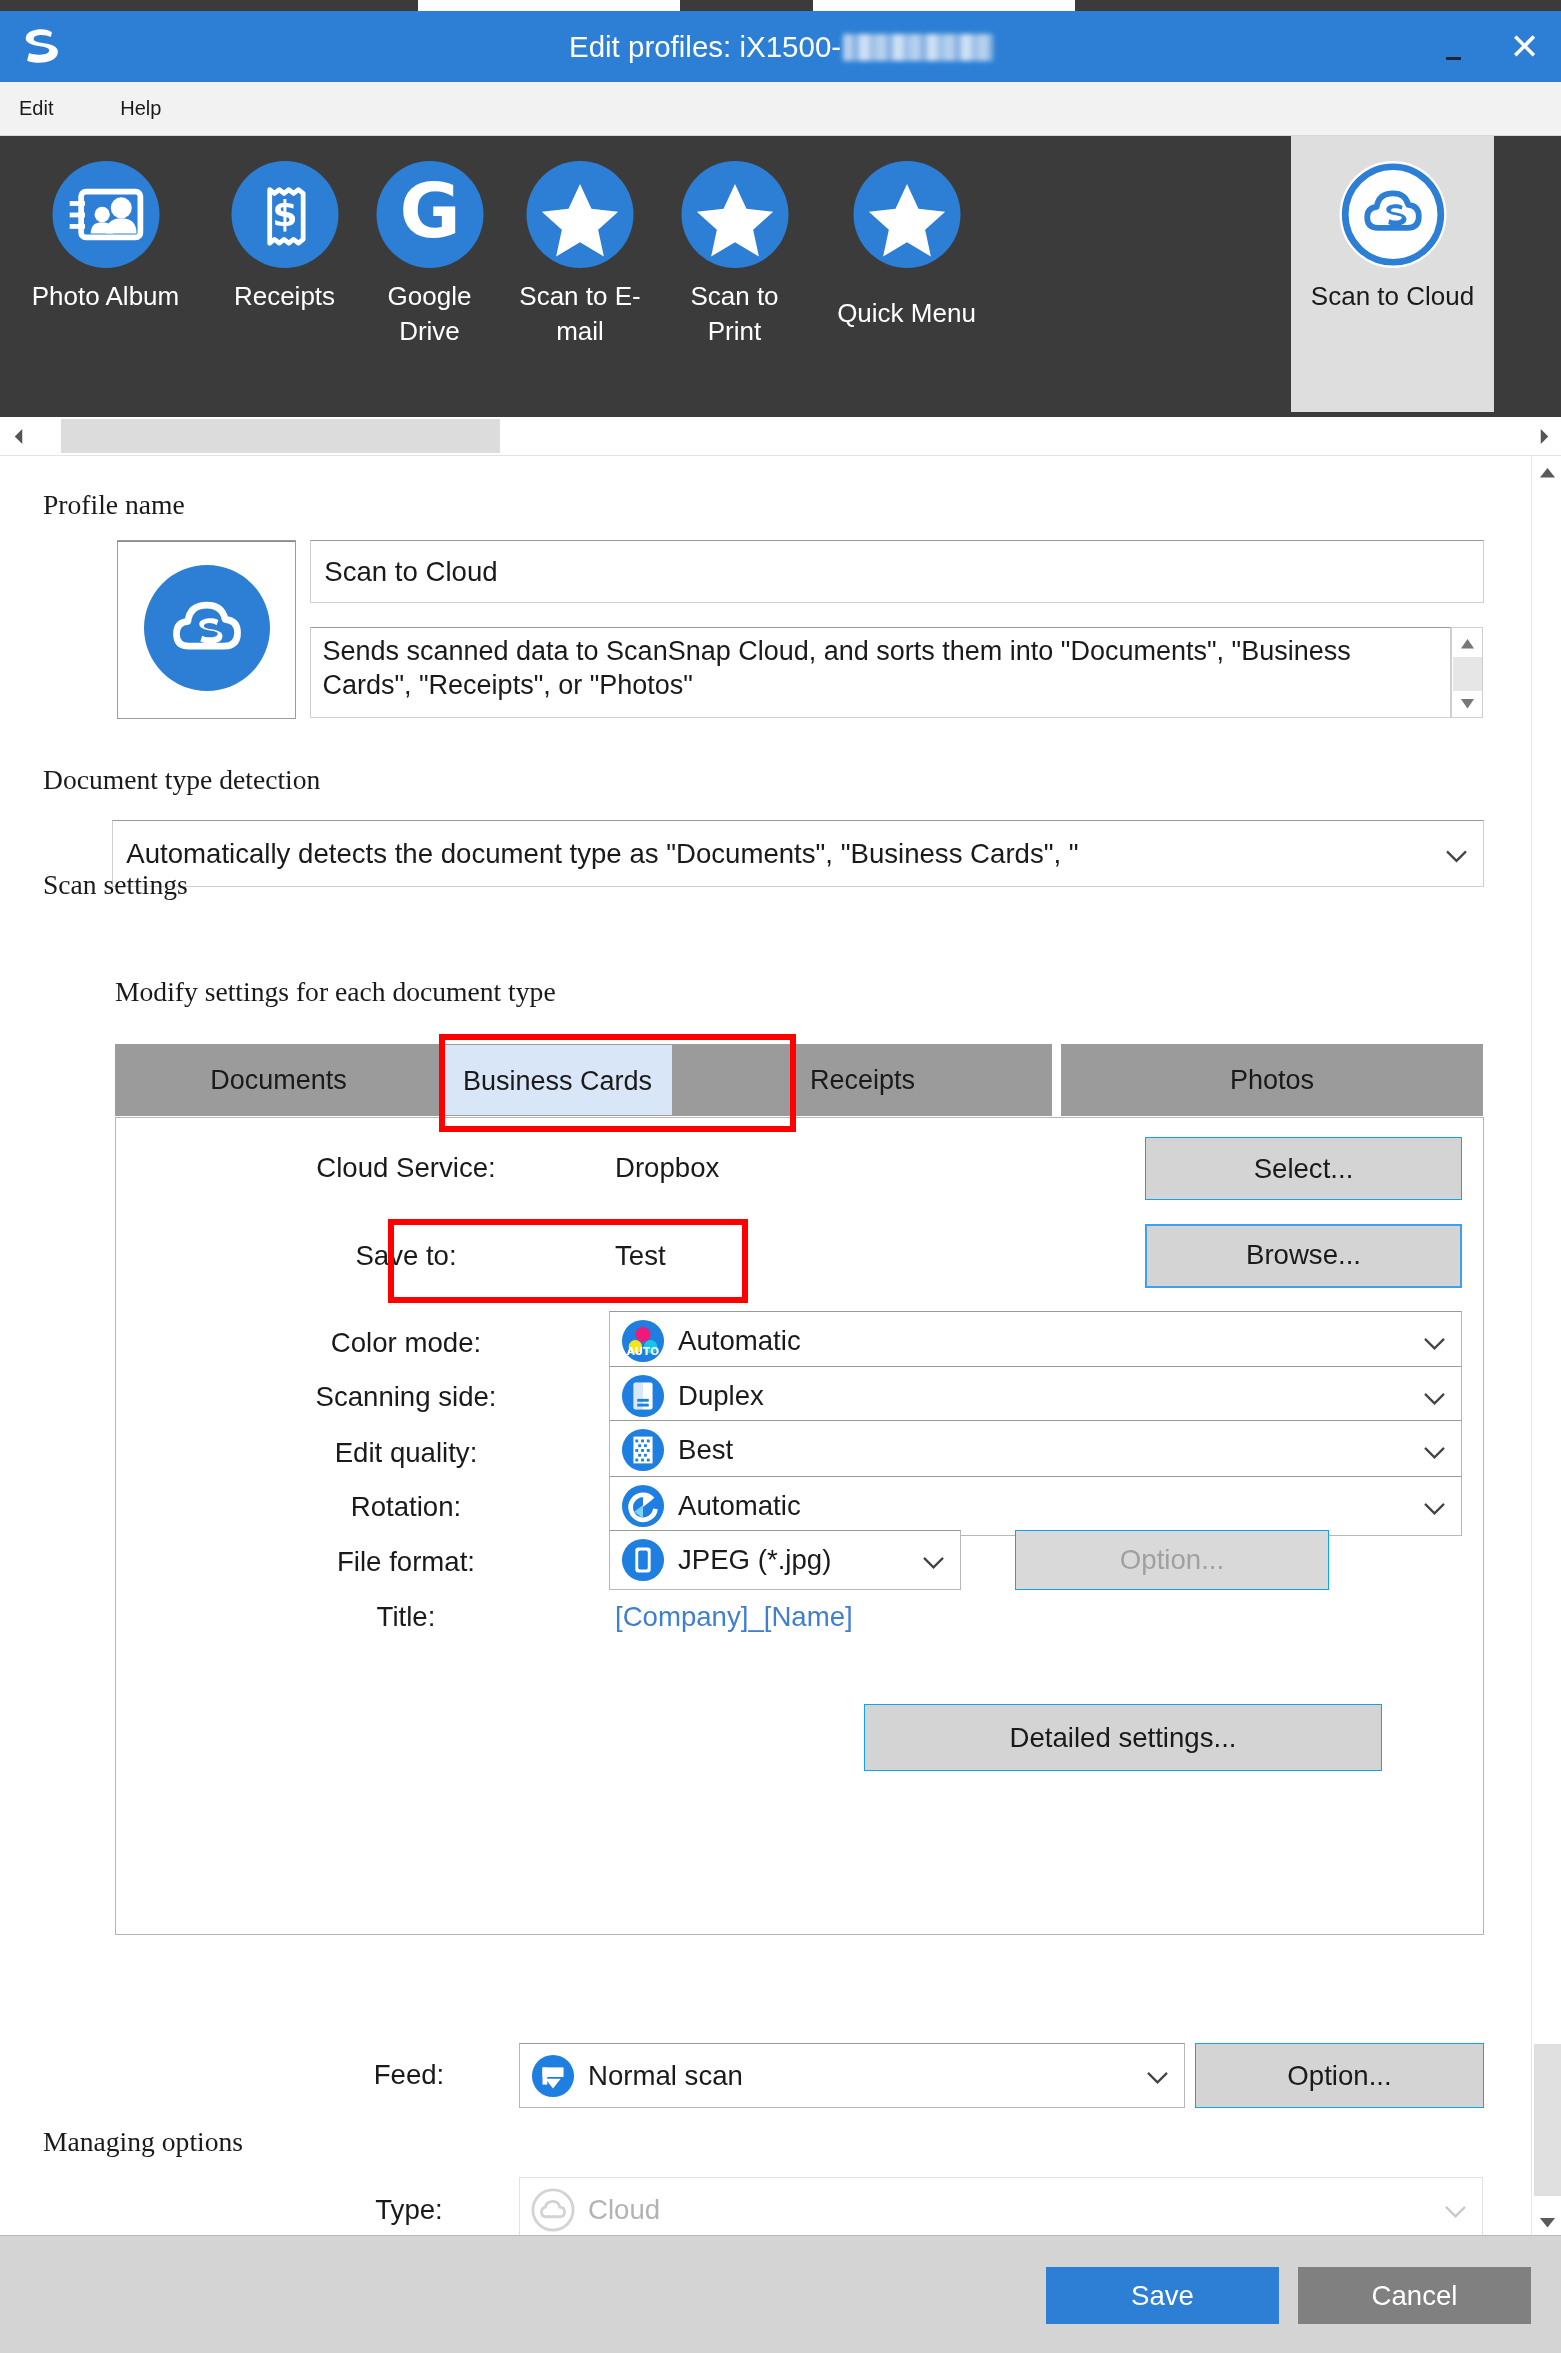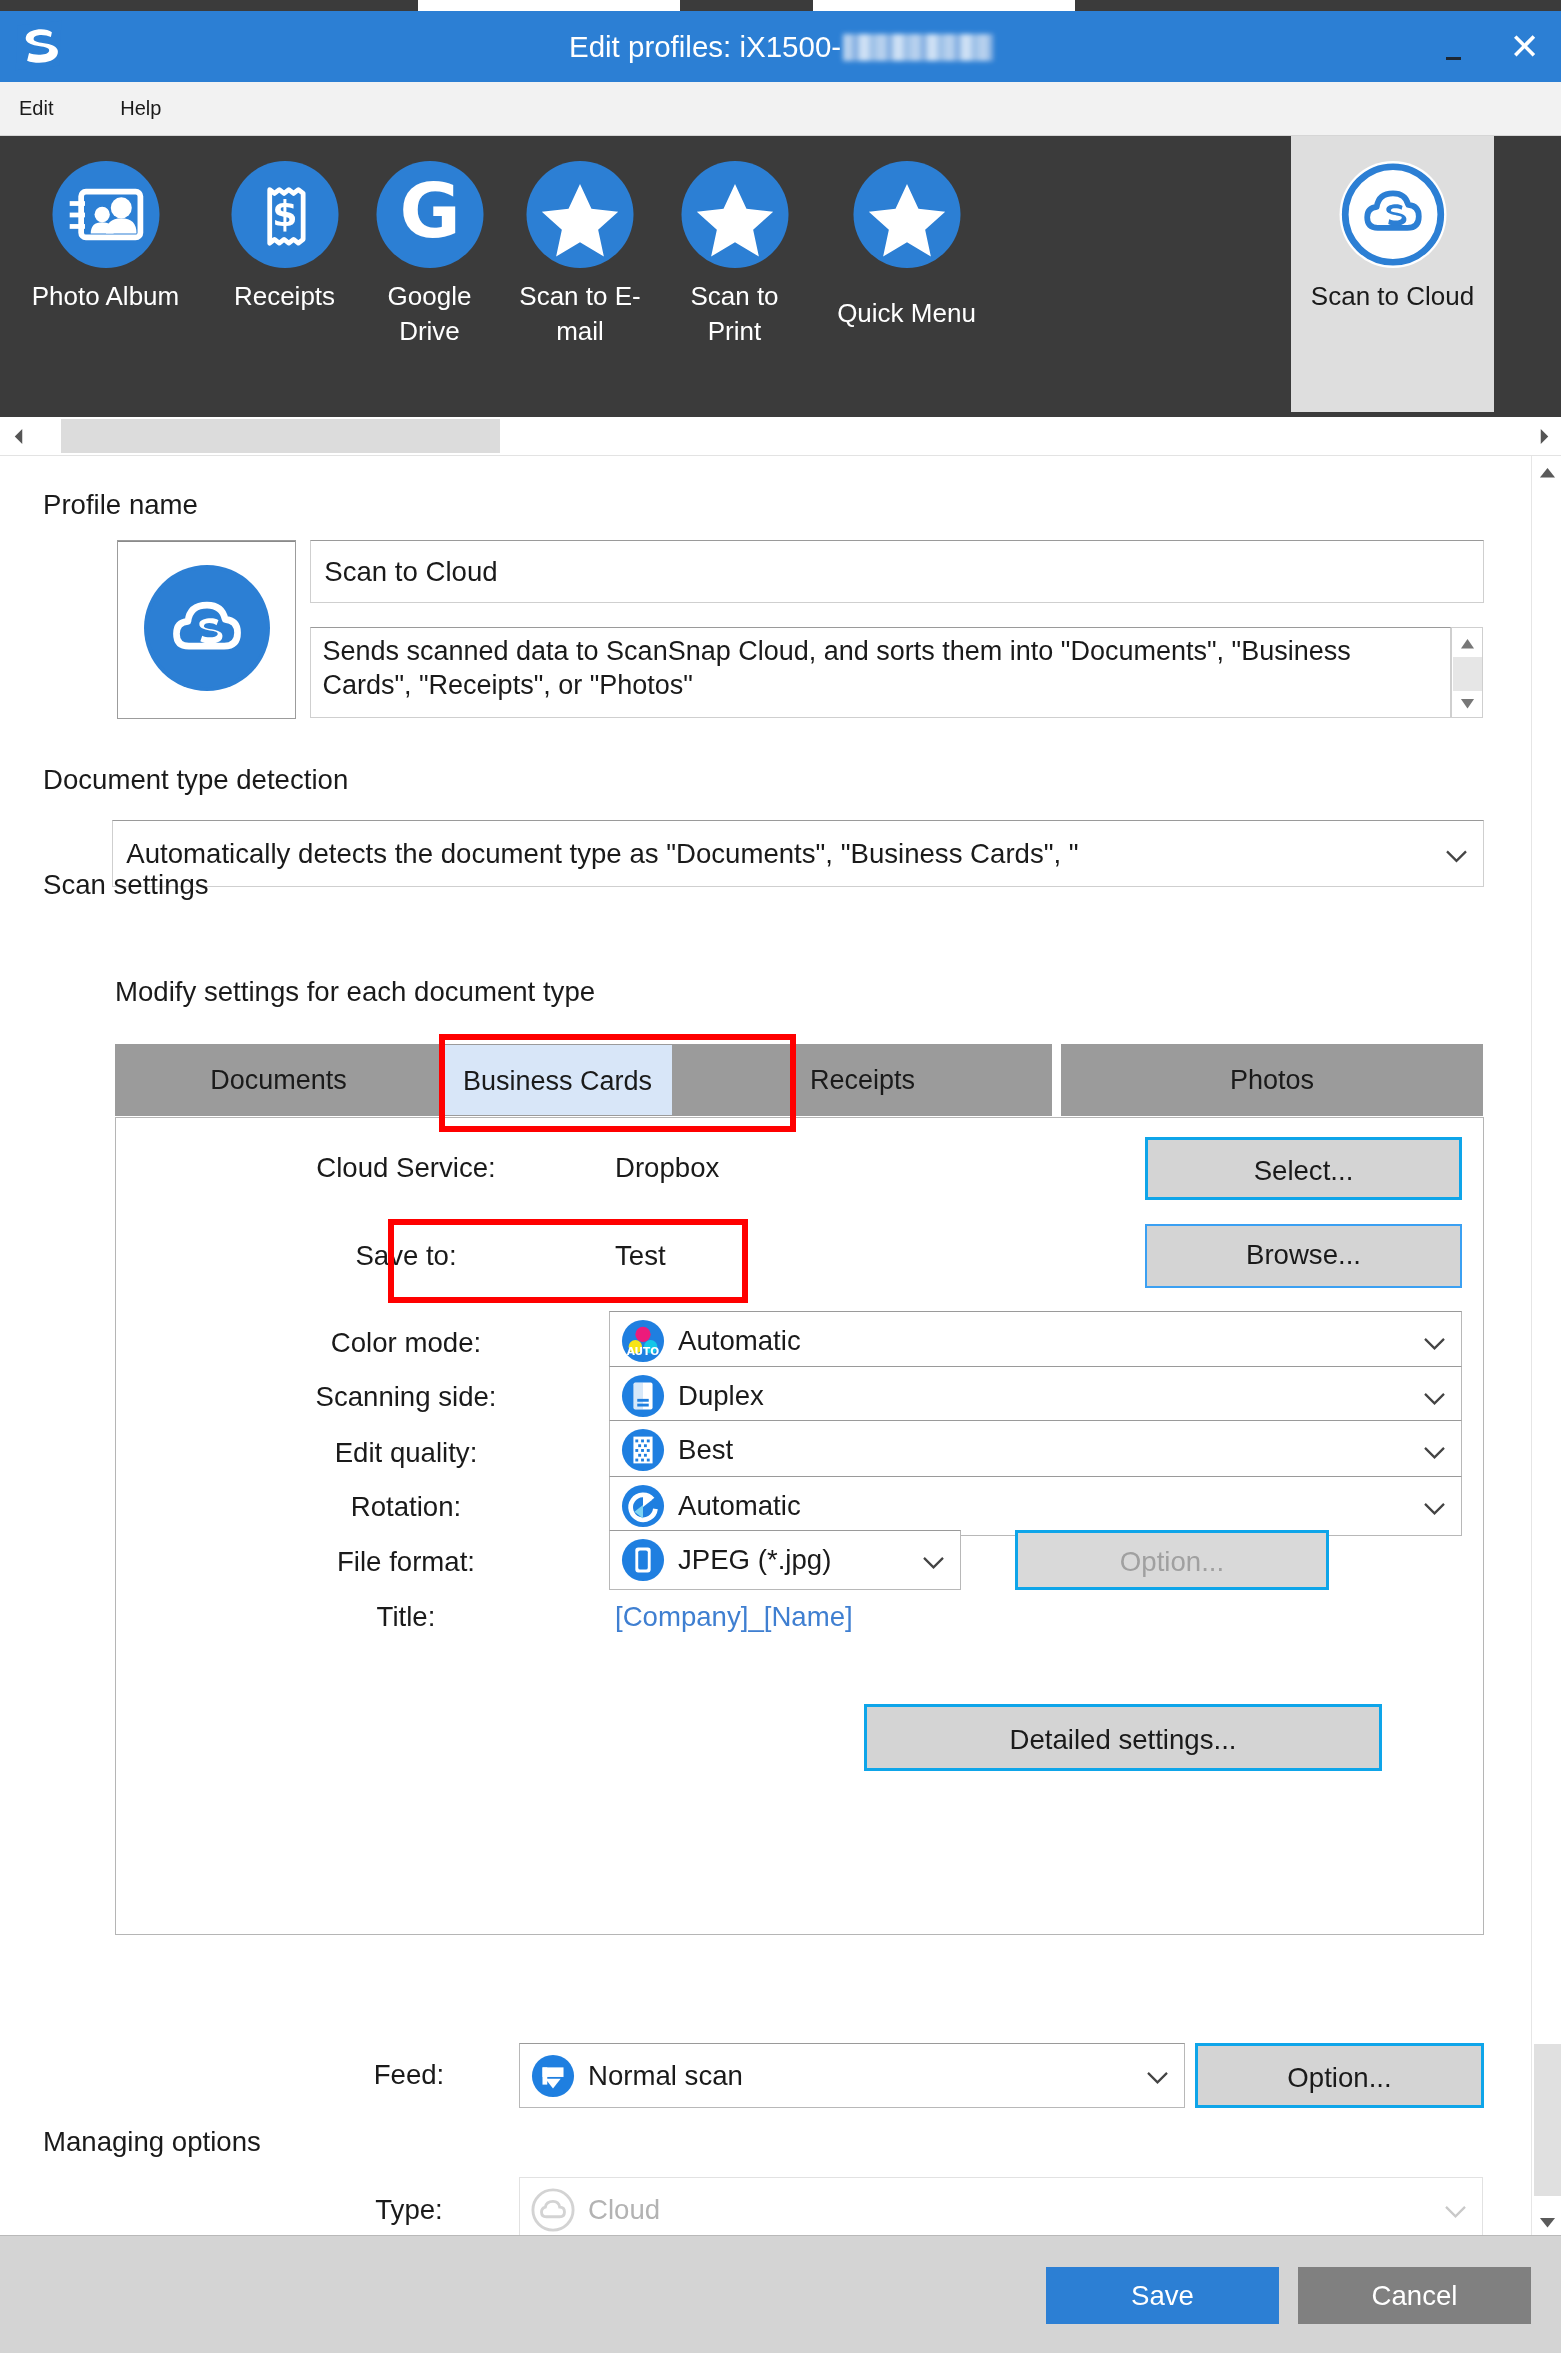--- a/index.html
+++ b/index.html
@@ -62,21 +62,21 @@
   .hs-thumb{position:absolute;left:61px;top:1.9px;width:439px;height:34px;background:#dcdcdc;}
 
   
   .content{position:absolute;left:0;top:456px;width:1531px;height:1780px;background:#ffffff;overflow:hidden;}
   .vscroll{position:absolute;left:1531px;top:456px;width:30px;height:1780px;background:#ffffff;border-left:1px solid #e6e6e6;}
   .vs-arrow{position:absolute;left:0;width:30px;height:30px;}
   .vs-arrow.up{top:0;} .vs-arrow.down{bottom:0;}
   .vs-arrow svg{position:absolute;left:6.7px;top:10.5px;}
   .vs-thumb{position:absolute;left:1.9px;top:1588px;width:27px;height:152px;background:#e0e0e0;}
 
-  .sec-label{position:absolute;font-size:27.6px;color:#1a1a1a;}
+  .sec-label{position:absolute;font-size:27.6px;color:#1a1a1a;font-family:Liberation Serif, serif;}
 
   
   .pf-iconbox{position:absolute;left:117px;top:540px;width:177px;height:177px;background:#fff;border:1px solid #9c9c9c;box-shadow:inset 0 1px 0 #8a8a8a;}
   .pf-icon{position:absolute;left:26px;top:24px;width:126px;height:126px;border-radius:50%;background:#2c7fd4;}
   .pf-icon svg{position:absolute;left:0;top:0;width:126px;height:126px;}
 
   .pf-name{
     position:absolute;left:310px;top:540px;width:1174px;height:63px;
     background:#fff;border:1px solid #cfcfcf;border-top:1.9px solid #9a9a9a;
     font-size:27.6px;color:#1a1a1a;padding:0 13.3px;line-height:61px;box-sizing:border-box;
@@ -106,21 +106,21 @@
   .tab.active{background:#d8e6f8;border:1px solid #9b9b9b;box-sizing:border-box;}
   .tab-gap{position:absolute;top:0;height:72px;background:#ffffff;}
 
   
   .panel{position:absolute;left:115px;top:1117px;width:1369px;height:818px;background:#fff;border:1px solid #b5b5b5;box-sizing:border-box;}
 
   .row-label{position:absolute;text-align:center;font-size:27.6px;color:#1a1a1a;}
   .row-value{position:absolute;font-size:27.6px;color:#1a1a1a;}
 
   .btn{
-    position:absolute;background:#d4d4d4;border:3px solid #0ea5e9;
+    position:absolute;background:#d4d4d4;border:1px solid #0ea5e9;
     font-size:27.6px;color:#1a1a1a;text-align:center;box-sizing:border-box;
   }
   .btn.disabled{color:#a0a0a0;background:#d9d9d9;}
   .btn.focused{border:2.9px solid #3ba0f2;}
 
   .sel{
     position:absolute;background:#fff;border:1px solid #b8b8b8;border-top:1.9px solid #9a9a9a;
     font-size:27.6px;color:#1a1a1a;box-sizing:border-box;
   }
   .sel .ic{position:absolute;left:11.4px;top:50%;transform:translateY(-50%);width:44px;height:44px;}

